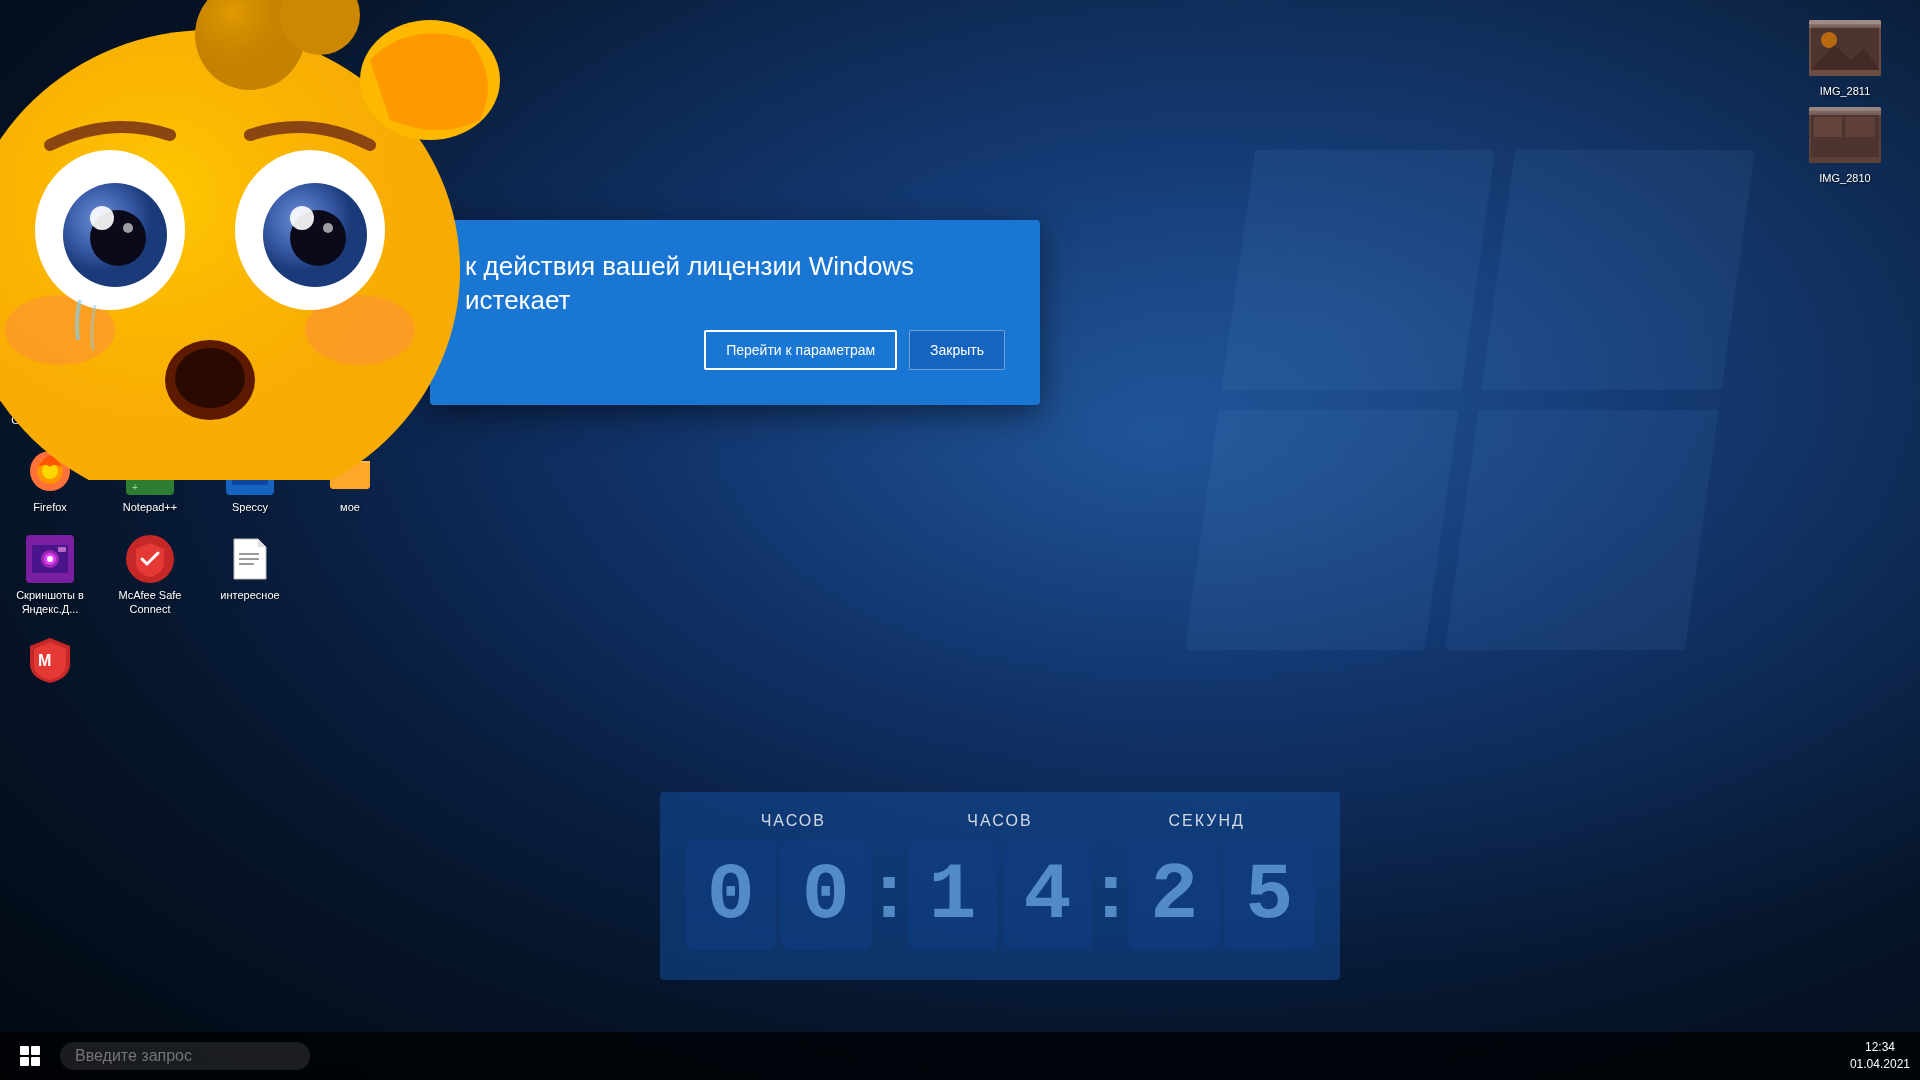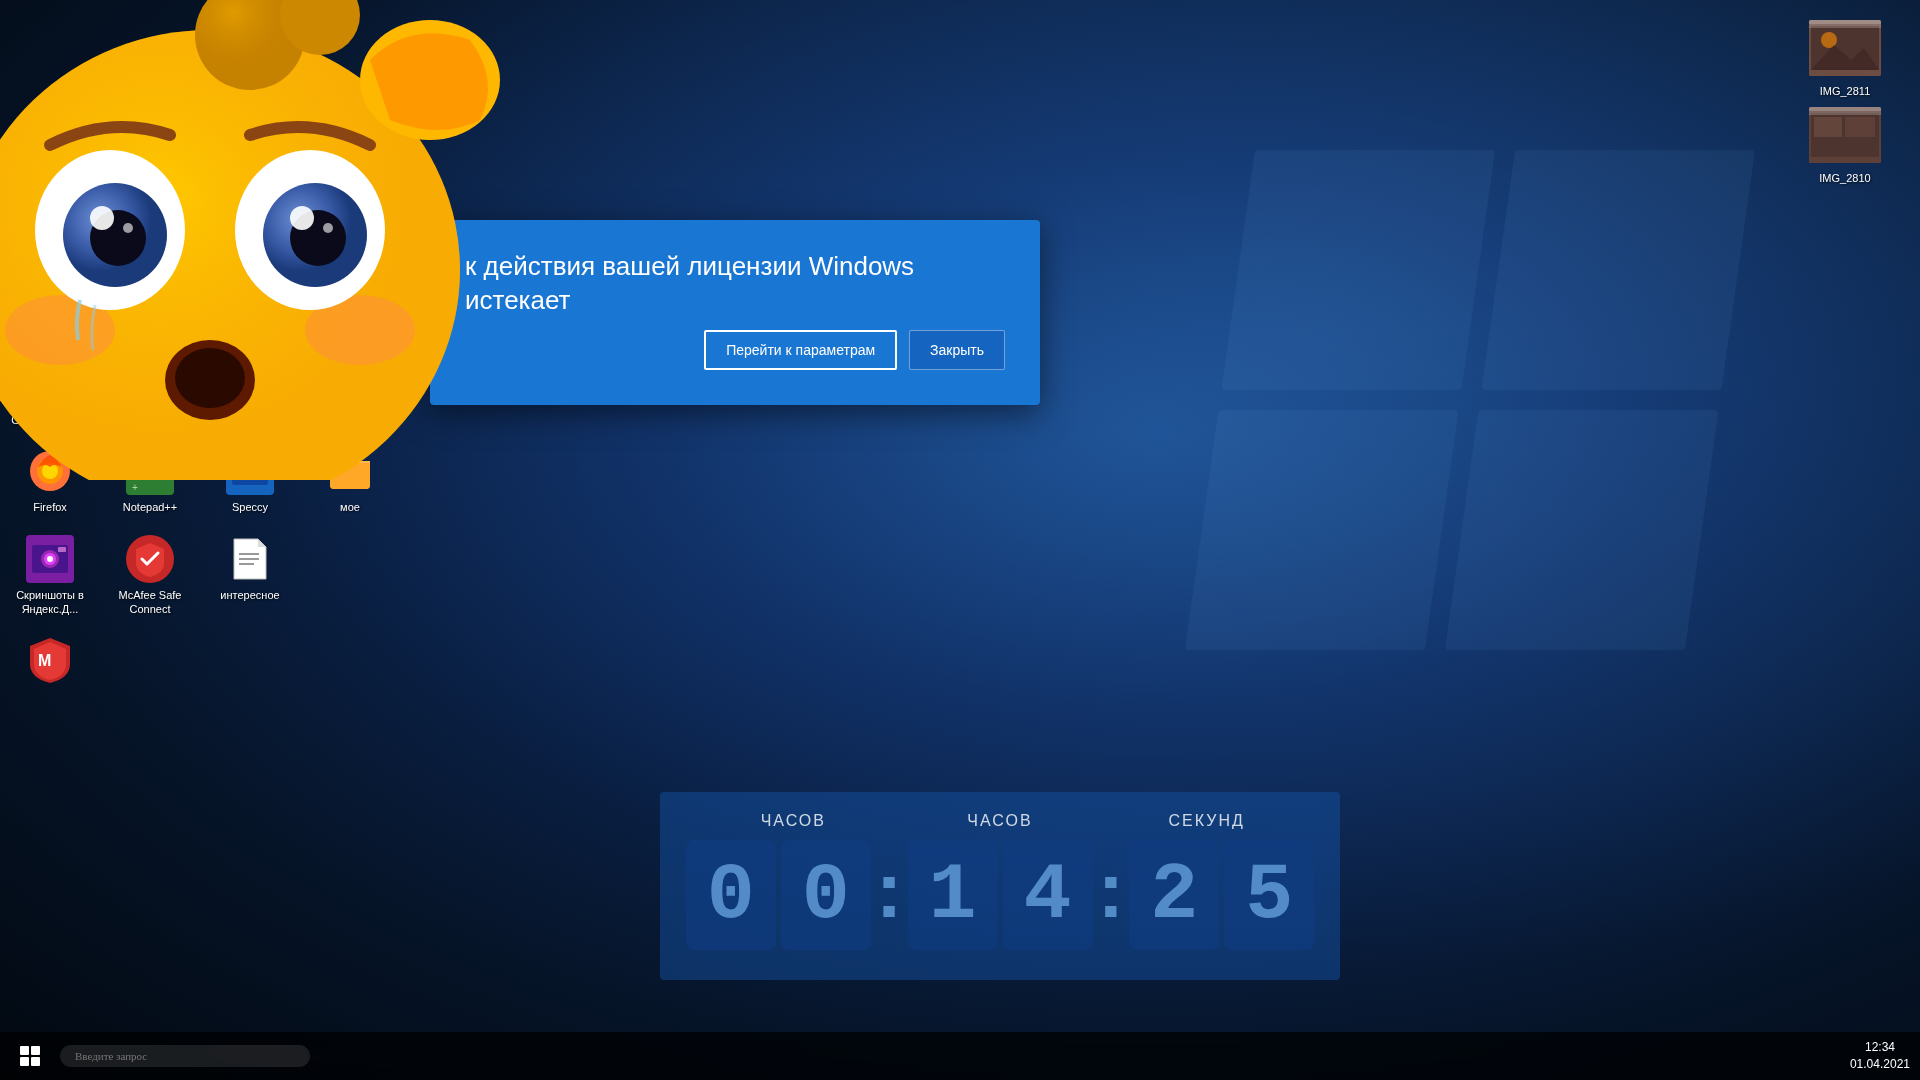--- a/index.html
+++ b/index.html
@@ -332,23 +332,22 @@
       border-radius: 1px;
     }
 
     .taskbar-search {
       margin-left: 10px;
       background: rgba(255,255,255,0.1);
       border: none;
       border-radius: 15px;
       padding: 5px 15px;
       color: rgba(255,255,255,0.7);
-      font-size: 11px;
+      font-size: 16px;
       width: 250px;
-      font-family: Liberation Serif, serif;
     }
 
     .taskbar-right {
       margin-left: auto;
       display: flex;
       align-items: flex-end;
       gap: 10px;
       color: white;
       font-size: 12px;
     }

